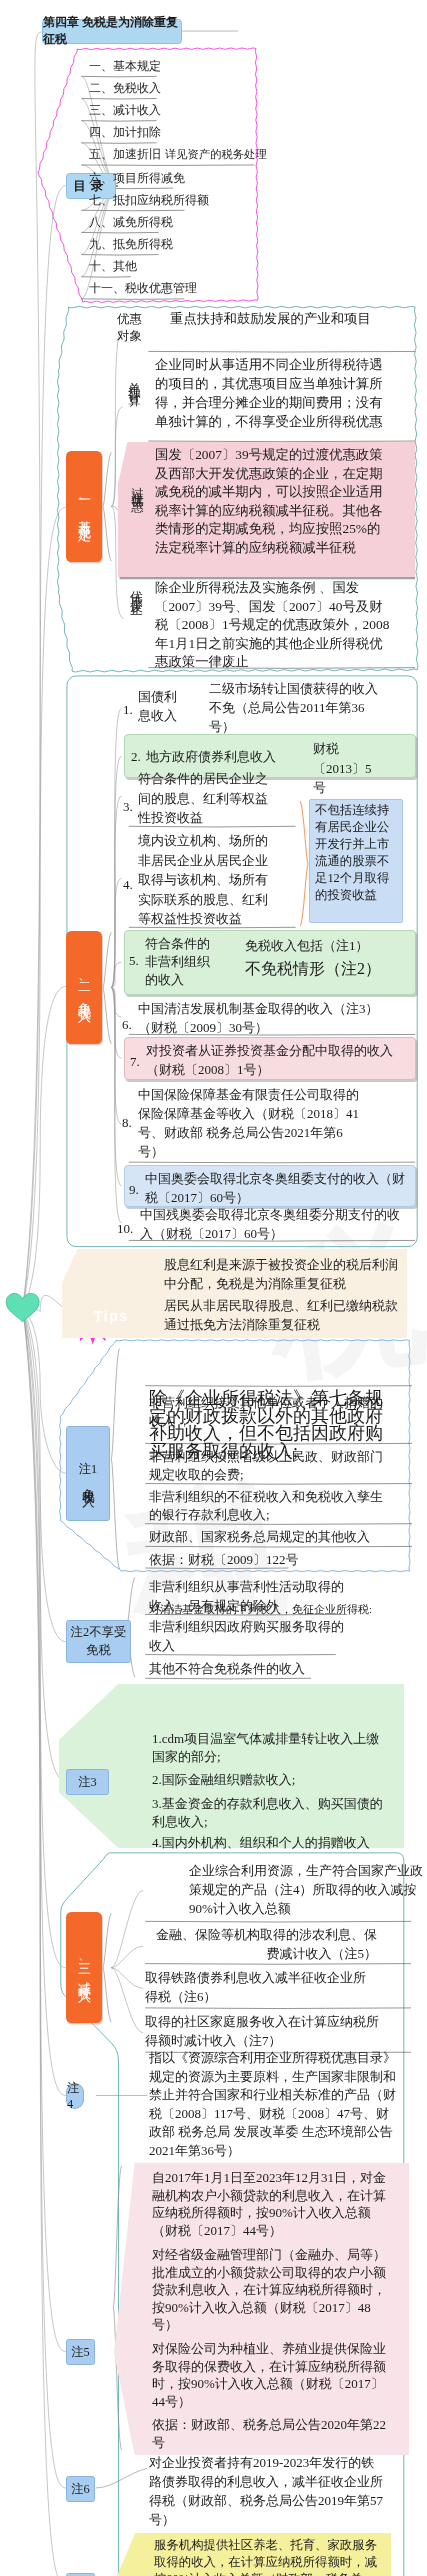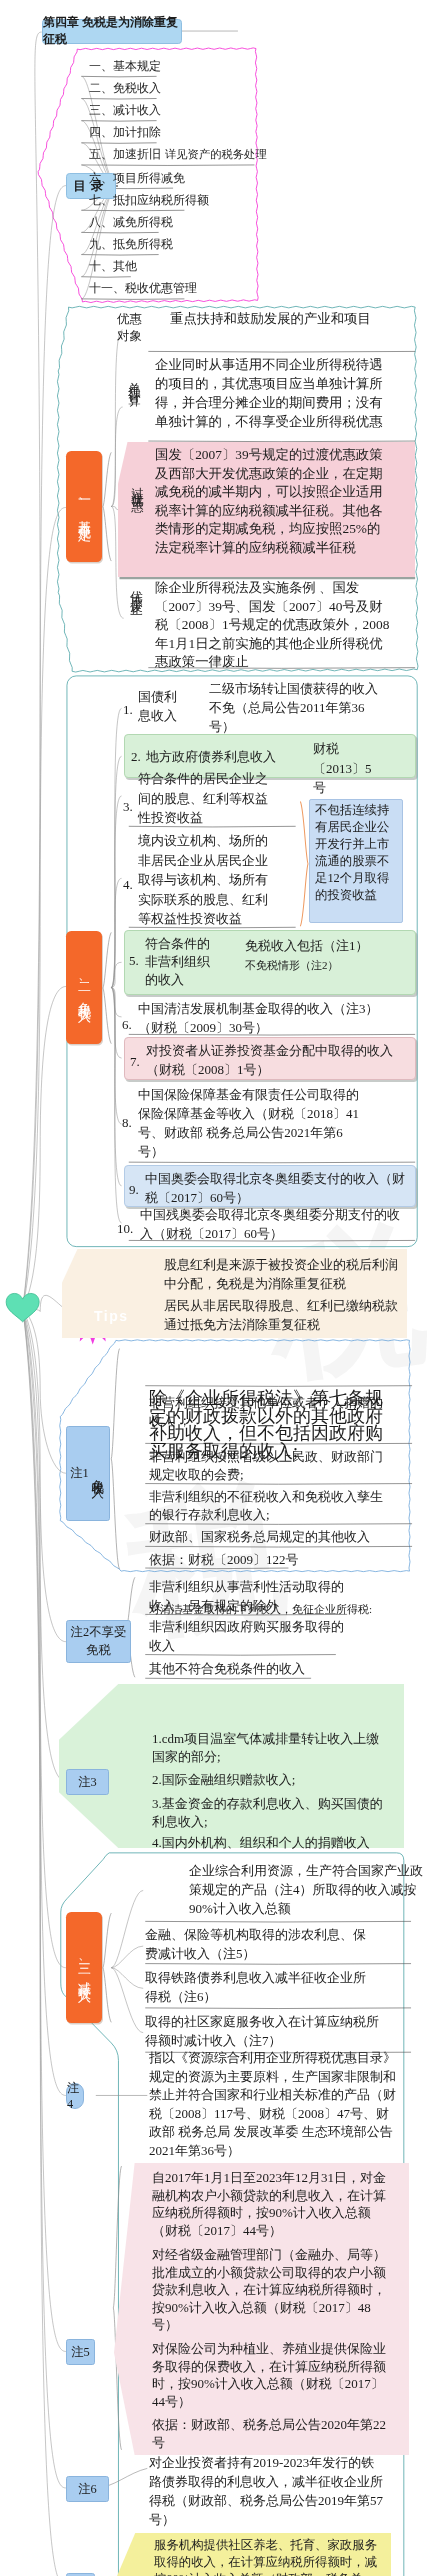--- a/index.html
+++ b/index.html
@@ -202,40 +202,40 @@
 <div class="txt" style="left:123px;top:798px;font-size:13px;">3.</div>
 <div class="txt" style="left:138px;top:769px;width:134px;font-size:13px;line-height:19.6px;">符合条件的居民企业之间的股息、红利等权益性投资收益</div>
 <div class="txt" style="left:123px;top:876px;font-size:13px;">4.</div>
 <div class="txt" style="left:138px;top:831px;width:134px;font-size:13px;line-height:19.6px;">境内设立机构、场所的非居民企业从居民企业取得与该机构、场所有实际联系的股息、红利等权益性投资收益</div>
 <div class="node sideblue" style="left:309px;top:799px;width:94px;height:124px;"></div>
 <div class="txt" style="left:315px;top:802px;width:82px;font-size:12.4px;line-height:17px;">不包括连续持有居民企业公开发行并上市流通的股票不足12个月取得的投资收益</div>
 <div class="node greenbox shadowbox" style="left:124px;top:930px;width:292px;height:65px;"></div>
 <div class="txt" style="left:129px;top:952px;font-size:13px;">5.</div>
 <div class="txt" style="left:145px;top:935px;width:70px;font-size:13px;line-height:18px;">符合条件的非营利组织的收入</div>
 <div class="txt" style="left:245px;top:937px;width:165px;font-size:13px;">免税收入包括（注1）</div>
-<div class="txt" style="left:245px;top:958px;width:165px;font-size:11px;">不免税情形（注2）</div>
+<div class="txt" style="left:245px;top:958px;width:165px;font-size:16px;">不免税情形（注2）</div>
 <div class="txt" style="left:122px;top:1016px;font-size:13px;">6.</div>
 <div class="txt" style="left:138px;top:999px;width:258px;font-size:13px;line-height:19px;">中国清洁发展机制基金取得的收入（注3）（财税〔2009〕30号）</div>
 <div class="node pinkbox shadowbox" style="left:124px;top:1037px;width:292px;height:43px;"></div>
 <div class="txt" style="left:130px;top:1053px;font-size:13px;">7.</div>
 <div class="txt" style="left:146px;top:1042px;width:263px;font-size:13px;line-height:18.5px;">对投资者从证券投资基金分配中取得的收入（财税〔2008〕1号）</div>
 <div class="txt" style="left:122px;top:1114px;font-size:13px;">8.</div>
 <div class="txt" style="left:138px;top:1085px;width:222px;font-size:13px;line-height:19px;">中国保险保障基金有限责任公司取得的保险保障基金等收入（财税〔2018〕41号、财政部 税务总局公告2021年第6号）</div>
 <div class="node lbluebox shadowbox" style="left:124px;top:1165px;width:292px;height:42px;"></div>
 <div class="txt" style="left:129px;top:1181px;font-size:13px;">9.</div>
 <div class="txt" style="left:145px;top:1170px;width:263px;font-size:13px;line-height:18.5px;">中国奥委会取得北京冬奥组委支付的收入（财税〔2017〕60号）</div>
 <div class="txt" style="left:117px;top:1220px;font-size:13px;">10.</div>
 <div class="txt" style="left:140px;top:1206px;width:263px;font-size:13px;line-height:18.5px;">中国残奥委会取得北京冬奥组委分期支付的收入（财税〔2017〕60号）</div>
 
 <div class="node tipsbg clipbox" style="left:62px;top:1249px;width:345px;height:89px;"></div>
 <div class="tipstar" style="left:77px;top:1308px;margin-left:17px;">Tips</div>
 <div class="txt" style="left:164px;top:1256px;width:237px;font-size:13px;line-height:18.5px;">股息红利是来源于被投资企业的税后利润中分配，免税是为消除重复征税</div>
 <div class="txt" style="left:164px;top:1297px;width:237px;font-size:13px;line-height:18.5px;">居民从非居民取得股息、红利已缴纳税款通过抵免方法消除重复征税</div>
 
-<div class="node notelabel" style="left:66px;top:1426px;width:44px;height:95px;flex-direction:row;">
+<div class="node notelabel" style="left:66px;top:1426px;width:44px;height:95px;flex-direction:column;">
   <span style="font-size:12.4px;">注1</span>
   <span class="vsub" style="letter-spacing:2.1px;">免税收入</span>
 </div>
 <div class="txt" style="left:149px;top:1394px;width:242px;font-size:13px;line-height:17.5px;">非营利组织接受其他单位或者个人捐赠的收入 ；</div>
 <div class="txt" style="left:149px;top:1390px;width:242px;font-size:18px;line-height:17.5px;">除《企业所得税法》第七条规定的财政拨款以外的其他政府补助收入，但不包括因政府购买服务取得的收入;</div>
 <div class="txt" style="left:149px;top:1448px;width:242px;font-size:13px;line-height:17.5px;">非营利组织按照省级以上民政、财政部门规定收取的会费;</div>
 <div class="txt" style="left:149px;top:1488px;width:242px;font-size:13px;line-height:17.5px;">非营利组织的不征税收入和免税收入孳生的银行存款利息收入;</div>
 <div class="txt" style="left:149px;top:1528px;width:252px;font-size:13px;line-height:17.5px;">财政部、国家税务总局规定的其他收入</div>
 <div class="txt" style="left:149px;top:1551px;width:242px;font-size:13px;line-height:17.5px;">依据：财税〔2009〕122号</div>
 
@@ -253,39 +253,39 @@
 <div class="txt" style="left:149px;top:1600px;width:237px;font-size:11px;line-height:19px;">对清洁基金取得的下列收入，免征企业所得税:</div>
 <div class="txt" style="left:152px;top:1730px;width:237px;font-size:13px;line-height:18px;">1.cdm项目温室气体减排量转让收入上缴国家的部分;</div>
 <div class="txt" style="left:152px;top:1771px;width:237px;font-size:13px;line-height:18px;">2.国际金融组织赠款收入;</div>
 <div class="txt" style="left:152px;top:1795px;width:237px;font-size:13px;line-height:18px;">3.基金资金的存款利息收入、购买国债的利息收入;</div>
 <div class="txt" style="left:152px;top:1834px;width:247px;font-size:13px;line-height:18px;">4.国内外机构、组织和个人的捐赠收入</div>
 
 <div class="node orangelabel" style="left:66px;top:1912px;width:36px;height:111px;">
   <span>三、减计收入</span>
 </div>
 <div class="txt" style="left:145px;top:1861px;width:242px;font-size:13px;line-height:19px;margin-left:44px;">企业综合利用资源，生产符合国家产业政策规定的产品（注4）所取得的收入减按90%计入收入总额</div>
-<div class="txt" style="left:145px;top:1925px;width:232px;font-size:13px;line-height:19px;">金融、保险等机构取得的涉农利息、保费减计收入（注5）</div>
+<div class="txt" style="left:145px;top:1925px;width:232px;font-size:13px;line-height:19px;text-align:right;">金融、保险等机构取得的涉农利息、保费减计收入（注5）</div>
 <div class="txt" style="left:145px;top:1968px;width:232px;font-size:13px;line-height:19px;">取得铁路债券利息收入减半征收企业所得税（注6）</div>
 <div class="txt" style="left:145px;top:2012px;width:242px;font-size:13px;line-height:19px;">取得的社区家庭服务收入在计算应纳税所得额时减计收入（注7）</div>
 
 <div class="node notelabel" style="left:66px;top:2083px;width:18px;height:26px;border-radius:13px;">
   <span>注4</span>
 </div>
 <div class="txt" style="left:149px;top:2049px;width:247px;font-size:13px;line-height:18.5px;">指以《资源综合利用企业所得税优惠目录》规定的资源为主要原料，生产国家非限制和禁止并符合国家和行业相关标准的产品（财税〔2008〕117号、财税〔2008〕47号、财政部 税务总局 发展改革委 生态环境部公告2021年第36号）</div>
 
 <div class="node note5bg clipbox" style="left:114px;top:2163px;width:295px;height:292px;"></div>
 <div class="node notelabel" style="left:66px;top:2339px;width:29px;height:26px;">
   <span>注5</span>
 </div>
 <div class="txt" style="left:152px;top:2169px;width:242px;font-size:13px;line-height:17.5px;">自2017年1月1日至2023年12月31日，对金融机构农户小额贷款的利息收入，在计算应纳税所得额时，按90%计入收入总额（财税〔2017〕44号）</div>
 <div class="txt" style="left:152px;top:2246px;width:242px;font-size:13px;line-height:17.5px;">对经省级金融管理部门（金融办、局等）批准成立的小额贷款公司取得的农户小额贷款利息收入，在计算应纳税所得额时，按90%计入收入总额（财税〔2017〕48号）</div>
 <div class="txt" style="left:152px;top:2340px;width:242px;font-size:13px;line-height:17.5px;">对保险公司为种植业、养殖业提供保险业务取得的保费收入，在计算应纳税所得额时，按90%计入收入总额（财税〔2017〕44号）</div>
 <div class="txt" style="left:152px;top:2416px;width:242px;font-size:13px;line-height:17.5px;">依据：财政部、税务总局公告2020年第22号</div>
 
-<div class="node notelabel" style="left:66px;top:2476px;width:43px;height:26px;">
+<div class="node notelabel" style="left:66px;top:2476px;width:29px;height:26px;">
   <span>注6</span>
 </div>
 <div class="txt" style="left:149px;top:2453px;width:237px;font-size:13px;line-height:19px;">对企业投资者持有2019-2023年发行的铁路债券取得的利息收入，减半征收企业所得税（财政部、税务总局公告2019年第57号）</div>
 
 <div class="node note7bg clipbox" style="left:116px;top:2533px;width:275px;height:91px;"></div>
 <div class="node notelabel" style="left:66px;top:2573px;width:29px;height:26px;">
   
 </div>
 <div class="txt" style="left:154px;top:2537px;width:229px;font-size:12.4px;line-height:17px;">服务机构提供社区养老、托育、家政服务取得的收入，在计算应纳税所得额时，减按90%计入收入总额（财政部、税务总局、发展改革委、民政部、商务部、卫生健康委公告2019年第76号）</div>
 

